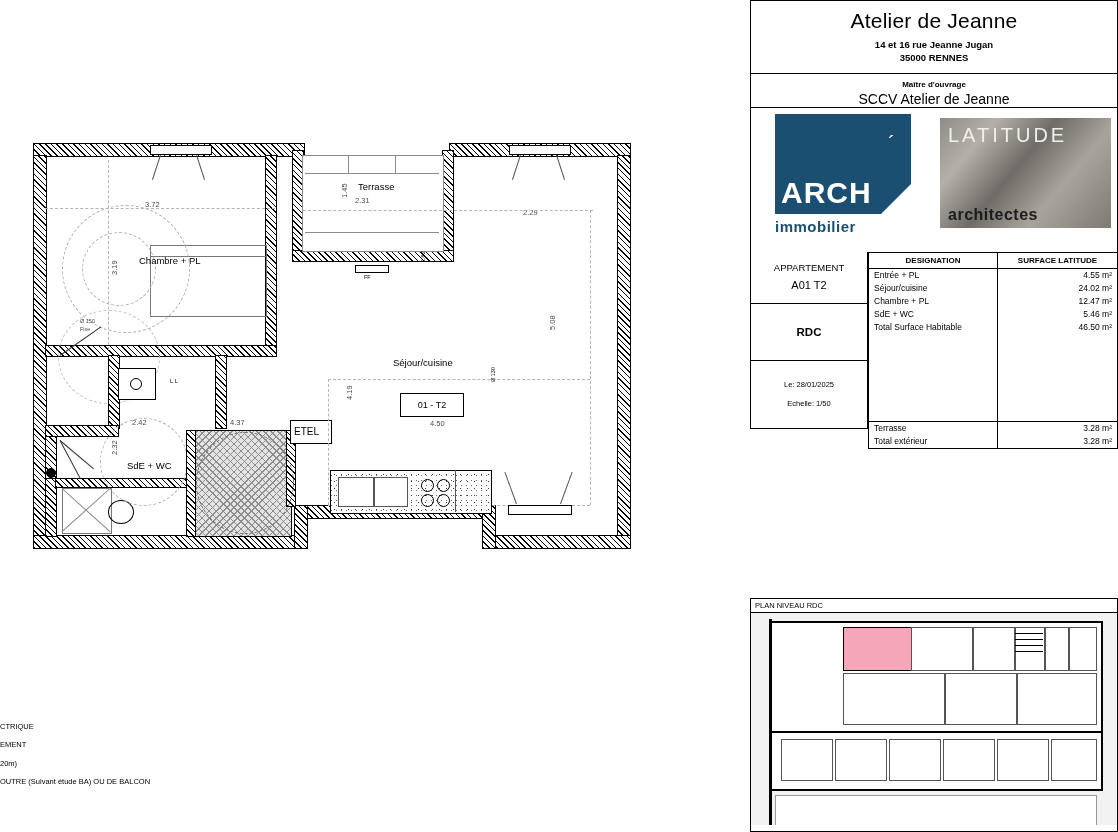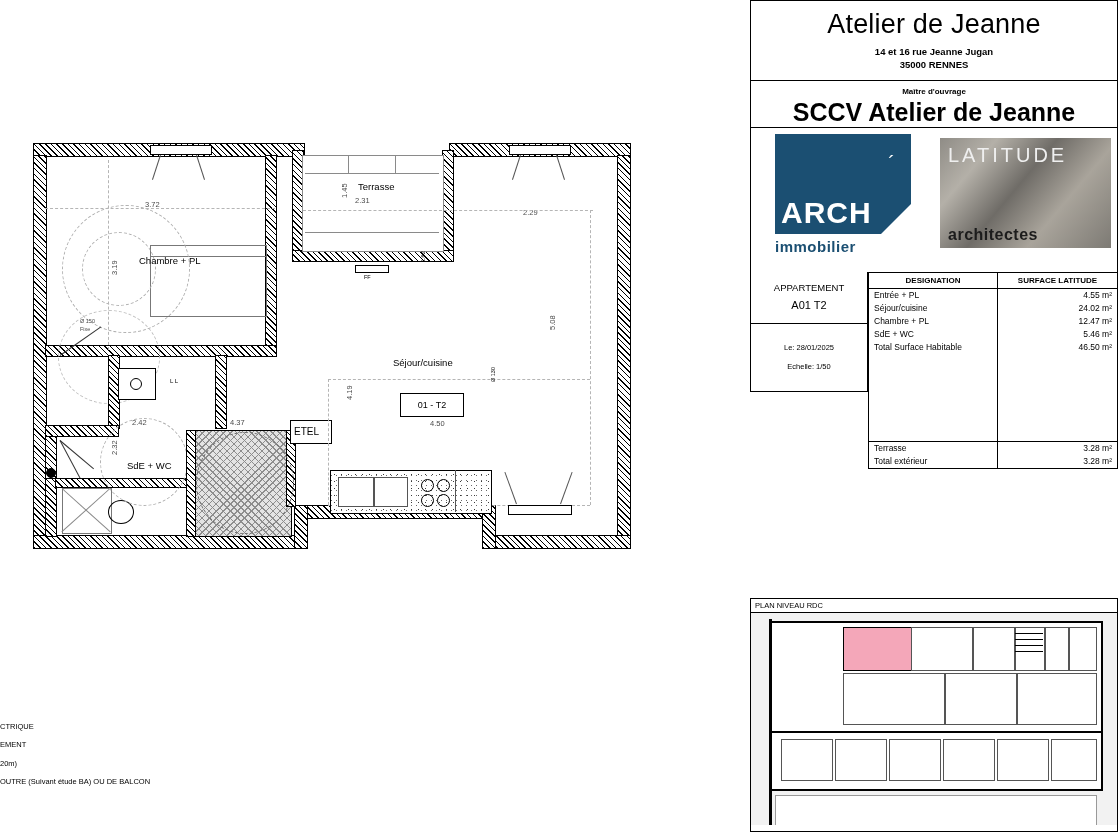--- a/index.html
+++ b/index.html
@@ -39,24 +39,24 @@
   .furn{position:absolute;border:1px solid #777;background:transparent;}
   .arcdash{position:absolute;border:1px dashed #b0b0b0;border-radius:50%;}
   .plate{position:absolute;border:1px solid #000;border-radius:50%;}
   .box{position:absolute;border:1px solid #000;background:#fff;}
   .tagbox{position:absolute;border:1px solid #000;background:#fff;
           font-size:9px;display:flex;align-items:center;justify-content:center;}
 
   
   .panel{position:absolute;left:750px;top:0;width:368px;height:832px;background:#fff;}
   .pblock{border:1px solid #000;border-bottom:none;box-sizing:border-box;}
-  .title-main{font-size:27px;text-align:center;padding-top:8px;letter-spacing:.2px;}
+  .title-main{font-size:21px;text-align:center;padding-top:8px;letter-spacing:.2px;}
   .addr{font-size:9.5px;font-weight:bold;text-align:center;line-height:1.35;padding:6px 0 8px;}
   .mo-label{font-size:8px;font-weight:bold;text-align:center;padding-top:6px;}
-  .mo-name{font-size:25px;font-weight:bold;text-align:center;padding-top:2px;}
+  .mo-name{font-size:14px;font-weight:normal;text-align:center;padding-top:2px;}
   .mo-addr{font-size:9.5px;font-weight:bold;text-align:center;line-height:1.4;padding:4px 0 7px;}
 
   .logos{display:flex;height:145px;border:1px solid #000;border-bottom:none;box-sizing:border-box;}
   .logo-arch{width:50%;padding:6px 8px 6px 24px;box-sizing:border-box;position:relative;}
   .arch-sq{position:relative;width:136px;height:100px;background:#1b4f72;}
   .arch-sq .cut{position:absolute;right:0;bottom:0;width:0;height:0;
       border-left:30px solid transparent;border-bottom:30px solid #fff;}
   .arch-word{position:absolute;left:6px;bottom:4px;color:#fff;font-size:30px;font-weight:bold;letter-spacing:1px;}
   .arch-tick{position:absolute;right:16px;top:18px;color:#fff;font-size:20px;}
   .arch-sub{margin-top:4px;font-size:15px;font-weight:bold;color:#1b4f72;letter-spacing:.5px;}
@@ -244,20 +244,21 @@
       </div>
     </div>
   </div>
 
   <div class="midrow">
     <div class="leftcol">
       <div class="lc-cell lc-apt">
         <span>APPARTEMENT</span>
         <b>A01 T2</b>
       </div>
+      <div class="lc-cell lc-rdc">RDC</div>
       <div class="lc-cell lc-date">
         <div>Le: 28/01/2025</div>
         <div>Echelle: 1/50</div>
       </div>
     </div>
 
     <table class="surf">
       <tbody>
           <tr>
         <th style="width:120px">DESIGNATION</th>

